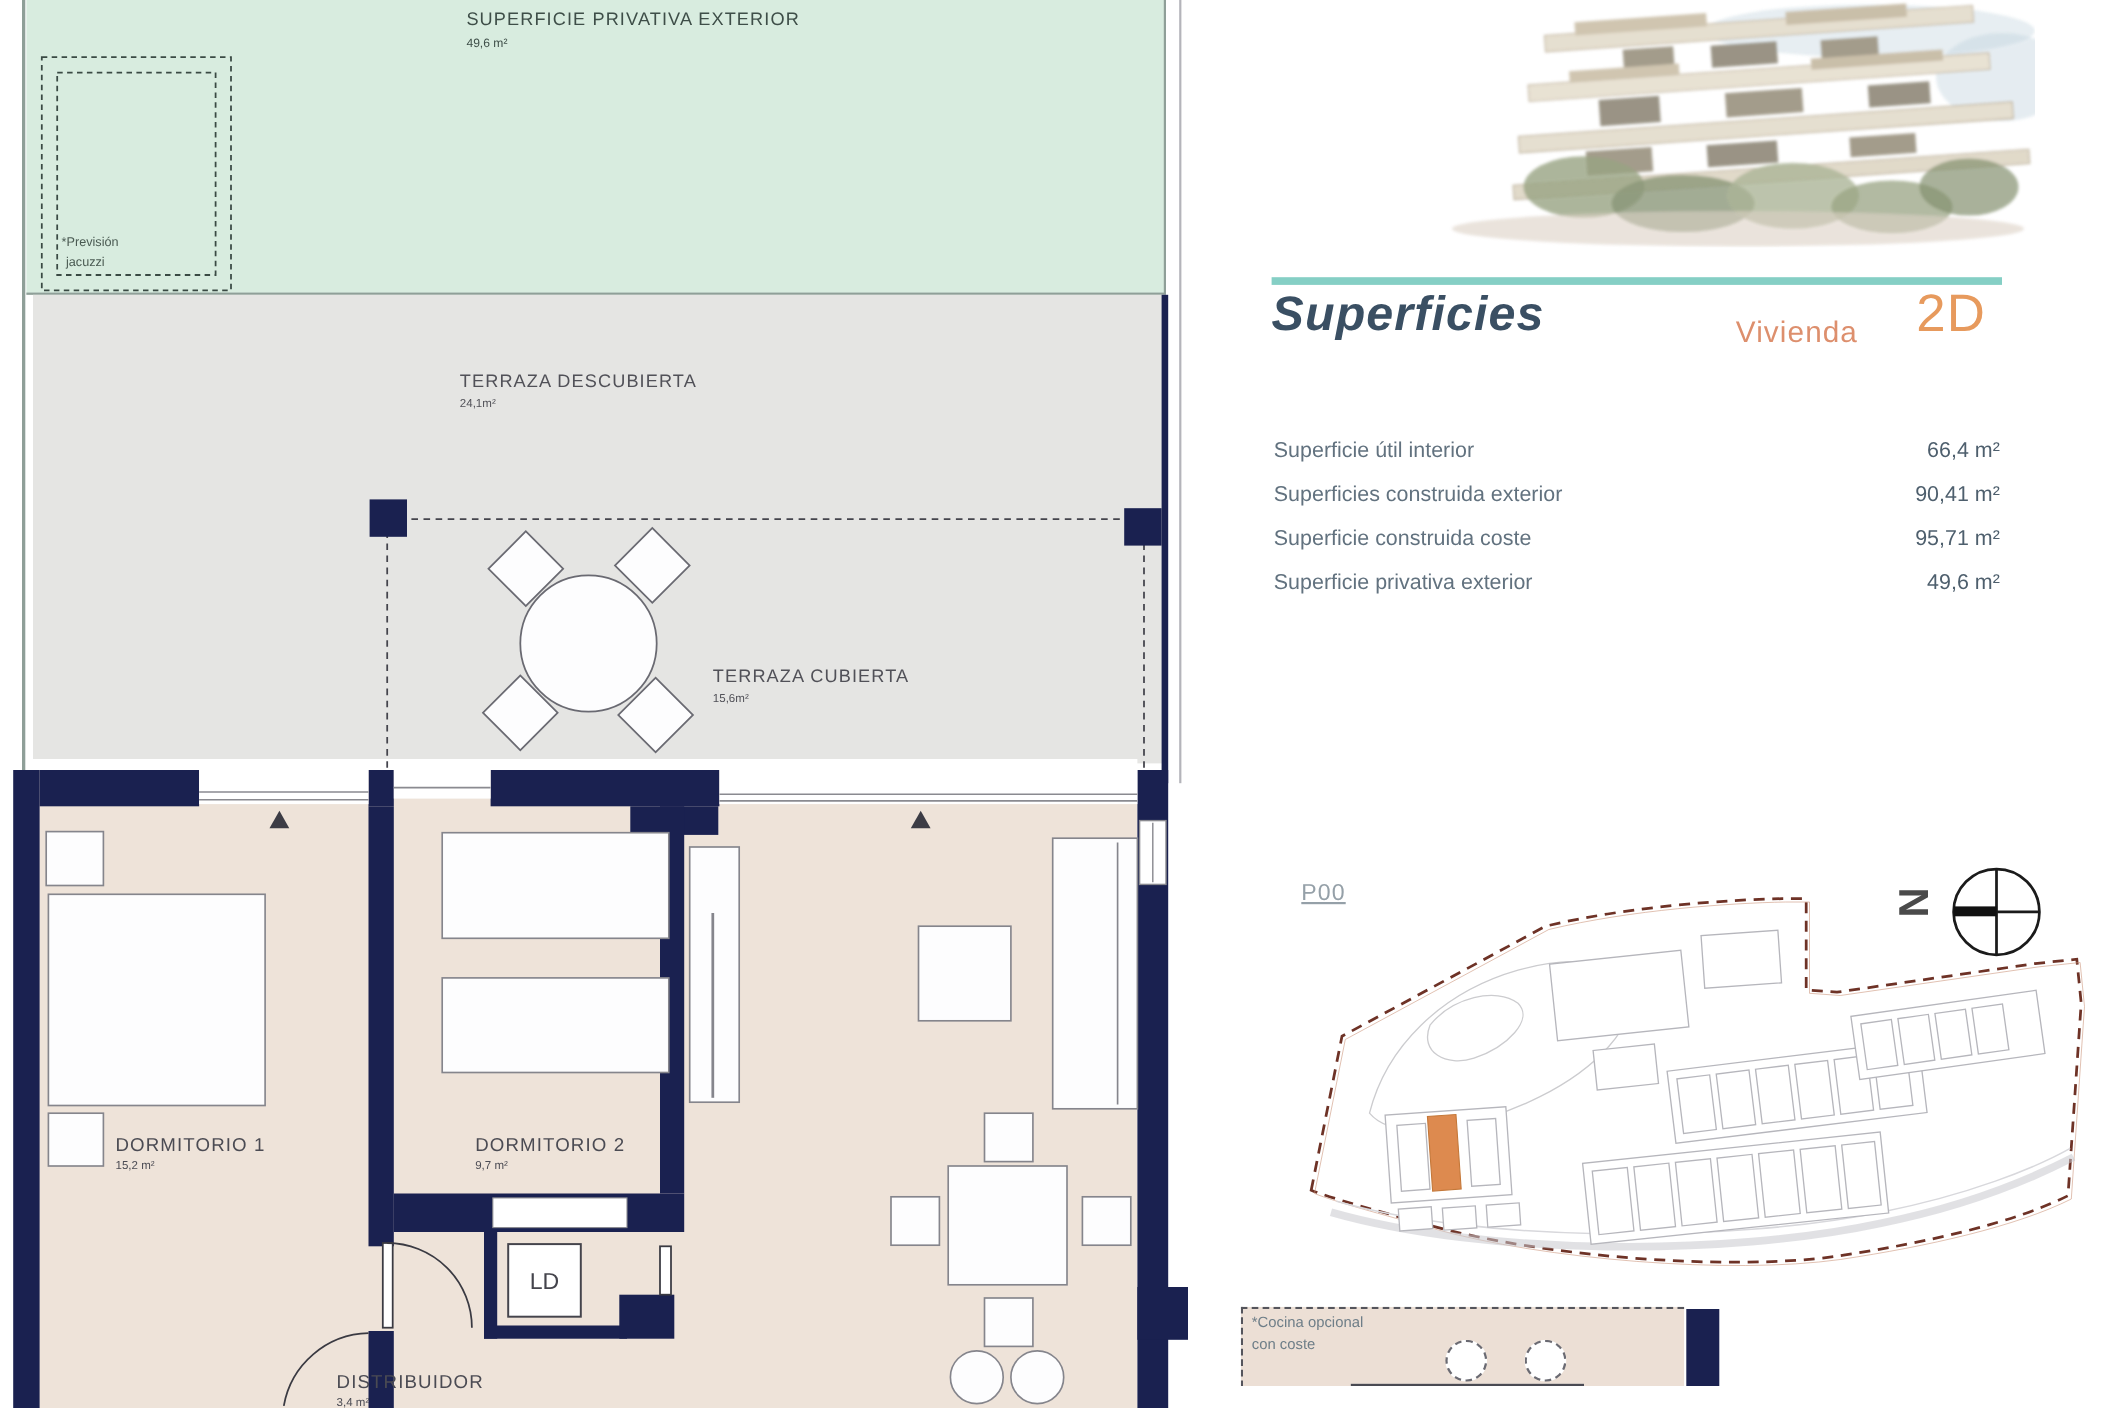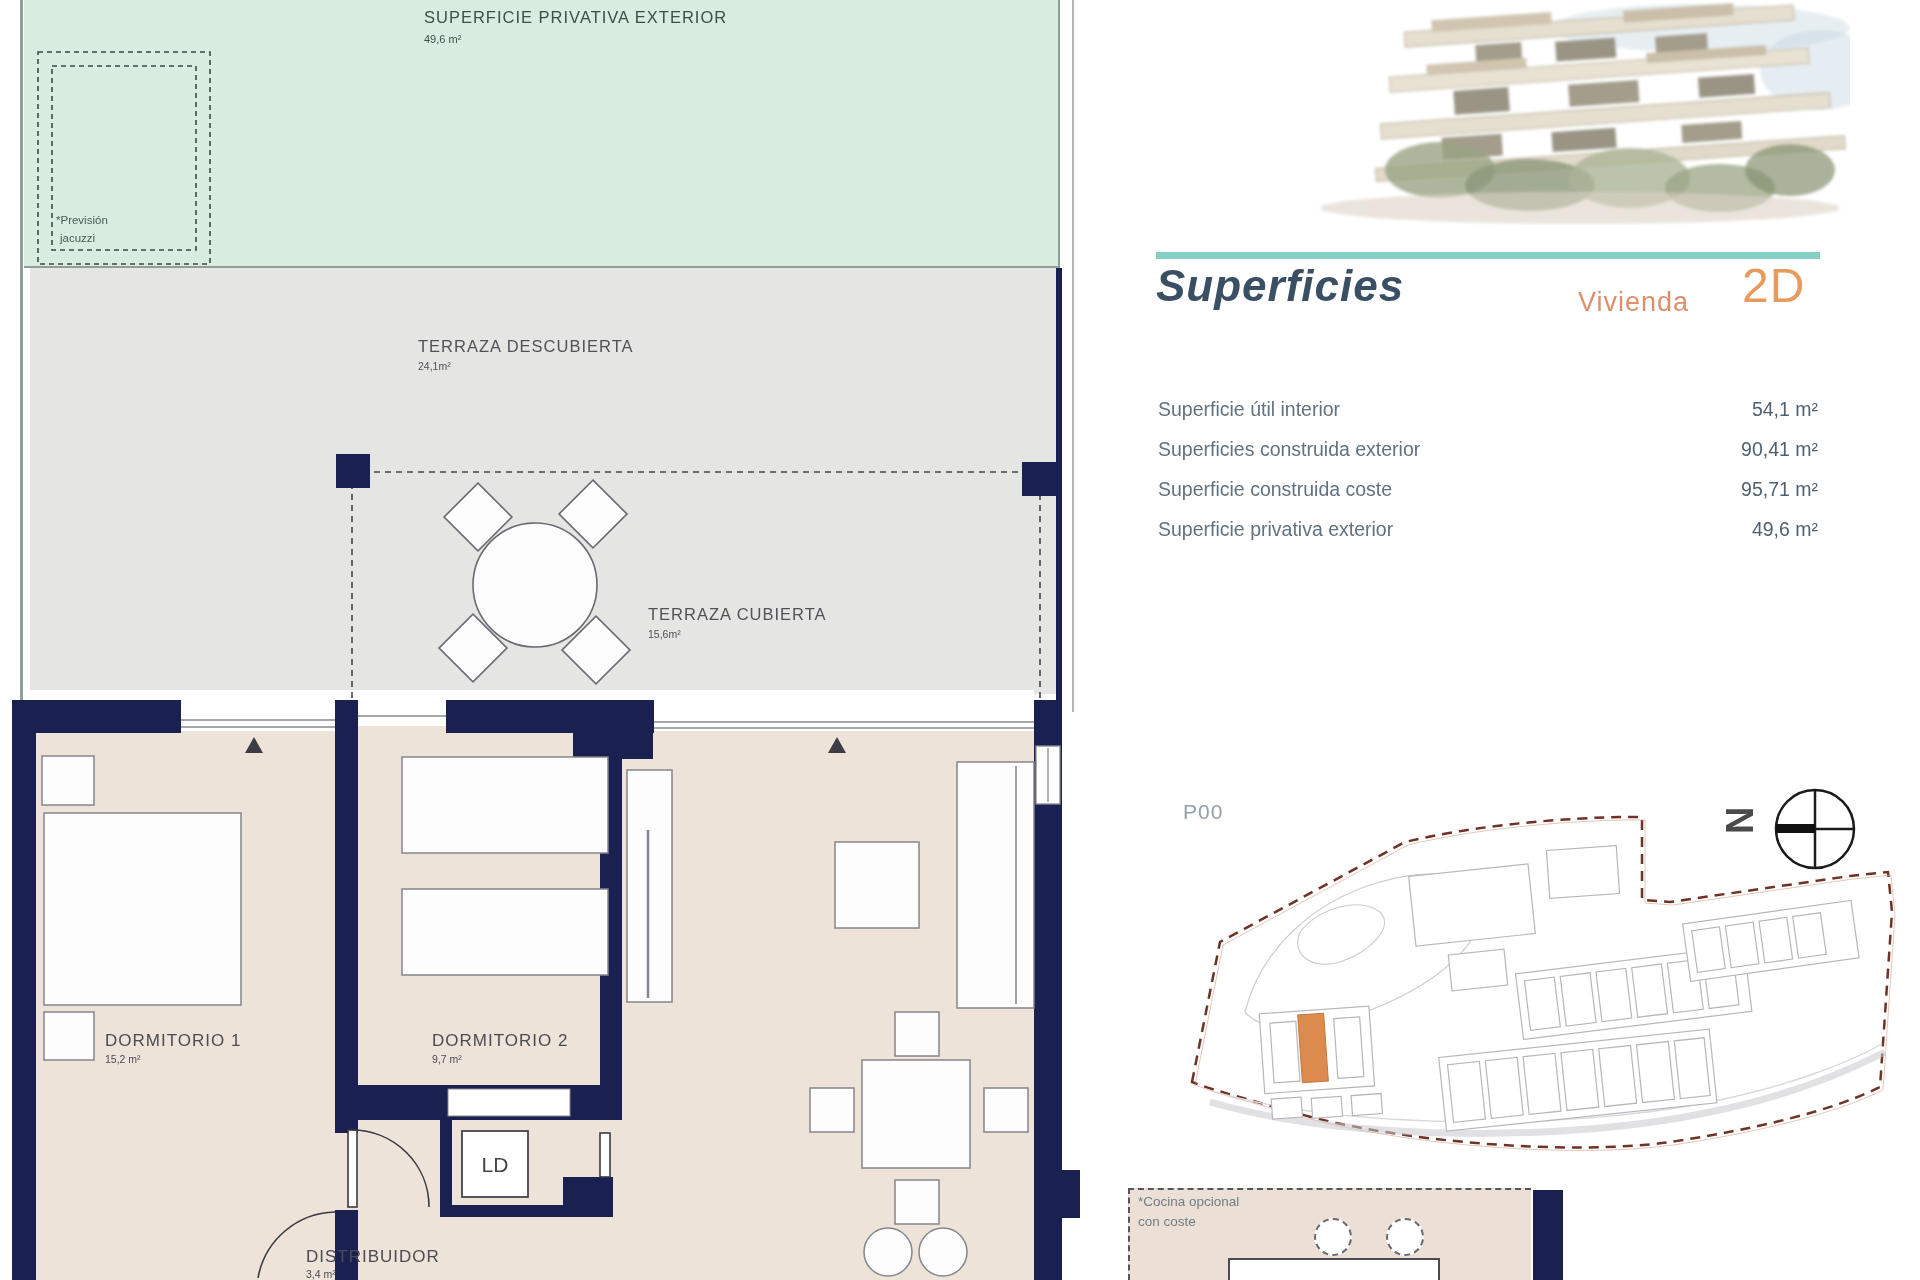--- a/index.html
+++ b/index.html
@@ -10,24 +10,24 @@
 
   
   #teal-rule{left:1156px;top:252px;width:664px;height:7px;background:#85cfc5;}
   #title{left:1156px;top:261px;font-size:44px;font-weight:bold;color:#3a4f63;letter-spacing:1px;font-style:italic;}
   #vivienda{left:1578px;top:287px;font-size:27px;color:#dd8f6d;letter-spacing:1px;}
   #unit-code{left:1742px;top:258px;font-size:48px;color:#e79a5d;letter-spacing:1px;text-align:right;}
   #surface-table{left:1158px;top:350px;width:660px;margin-top:48px;}
   .srow{display:flex;justify-content:space-between;height:40px;align-items:flex-start;}
   .srow .lbl{font-size:19.5px;color:#62727f;}
   .srow .val{font-size:19.5px;color:#4e5f6d;}
-  #floor-label{left:1183px;top:800px;font-size:21px;color:#95a0a8;letter-spacing:1px;}
+  #floor-label{left:1183px;top:800px;font-size:21px;color:#95a0a8;letter-spacing:1px;text-decoration:underline;}
 
   
-  #kitchen-inset{left:1128px;top:1188px;width:468px;height:92px;overflow:hidden;}
+  #kitchen-inset{left:1128px;top:1188px;width:468px;height:72px;overflow:hidden;}
   #kitchen-bg{left:0;top:0;width:403px;height:92px;background:#ecdfd5;
               border-top:2px dashed #55555c;border-left:2px dashed #55555c;box-sizing:border-box;}
   #kitchen-navy{left:405px;top:2px;width:30px;height:90px;background:#1a2150;}
   .knote{left:10px;font-size:13.5px;color:#6e7e88;}
   .stool{width:38px;height:38px;border:2px dashed #6a6a72;border-radius:50%;background:#ffffff;box-sizing:border-box;}
   #island{left:100px;top:70px;width:212px;height:30px;background:#ffffff;border:2px solid #4a4a52;box-sizing:border-box;}
 </style>
 </head>
 <body>
 
@@ -190,21 +190,21 @@
 </svg>
 
 <div class="abs" id="teal-rule"></div>
 <div class="abs" id="title">Superficies</div>
 <div class="abs" id="vivienda">Vivienda</div>
 <div class="abs" id="unit-code">2D</div>
 
 <div class="abs" id="surface-table">
   <div class="srow">
     <span class="lbl">Superficie útil interior</span>
-    <span class="val">54,1 m²</span>
+    <span class="val">66,4 m²</span>
   </div>
   <div class="srow">
     <span class="lbl">Superficies construida exterior</span>
     <span class="val">90,41 m²</span>
   </div>
   <div class="srow">
     <span class="lbl">Superficie construida coste</span>
     <span class="val">95,71 m²</span>
   </div>
   <div class="srow">

